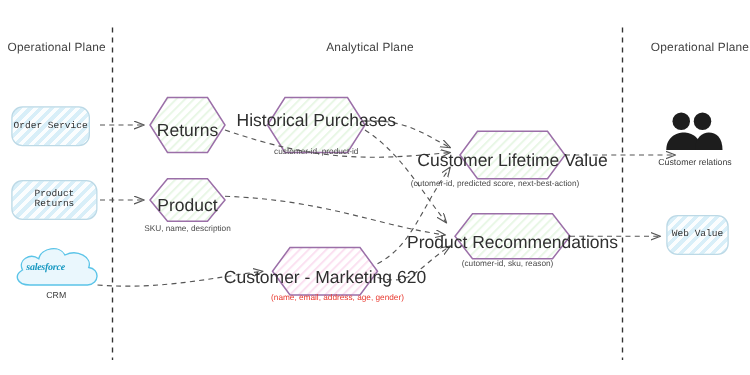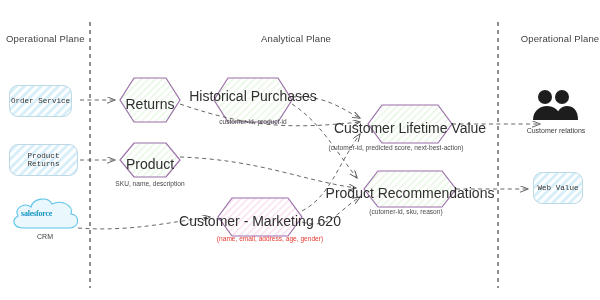--- a/index.html
+++ b/index.html
@@ -70,20 +70,21 @@
   .caption {
     position: absolute;
     font-size: 7px;
     color: #3a3a3a;
     white-space: nowrap;
     text-align: center;
   }
   .sf-text {
     position: absolute;
     font-family: "Liberation Serif", serif;
+    font-style: italic;
     font-weight: bold;
     font-size: 8px;
     color: #1798c1;
     white-space: nowrap;
     letter-spacing: -0.2px;
   }
 </style>
 </head>
 <body>
 

